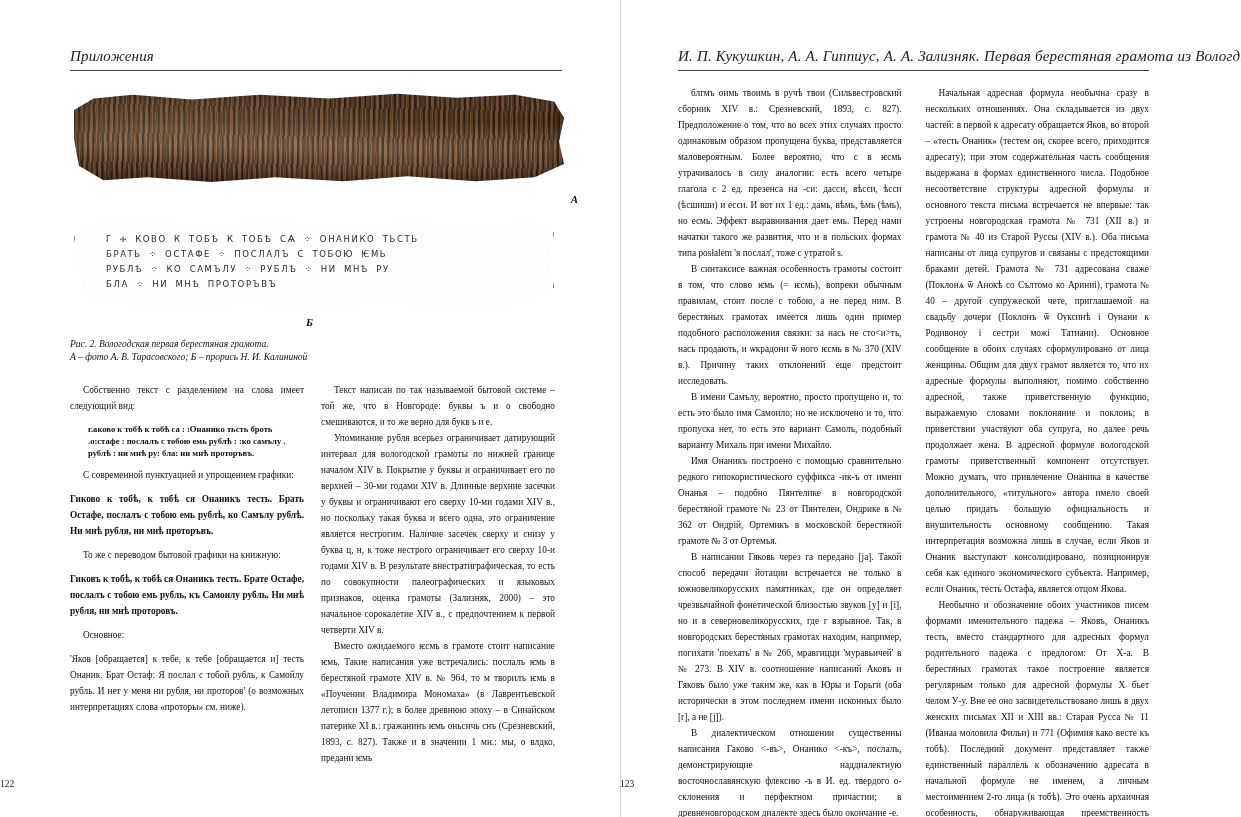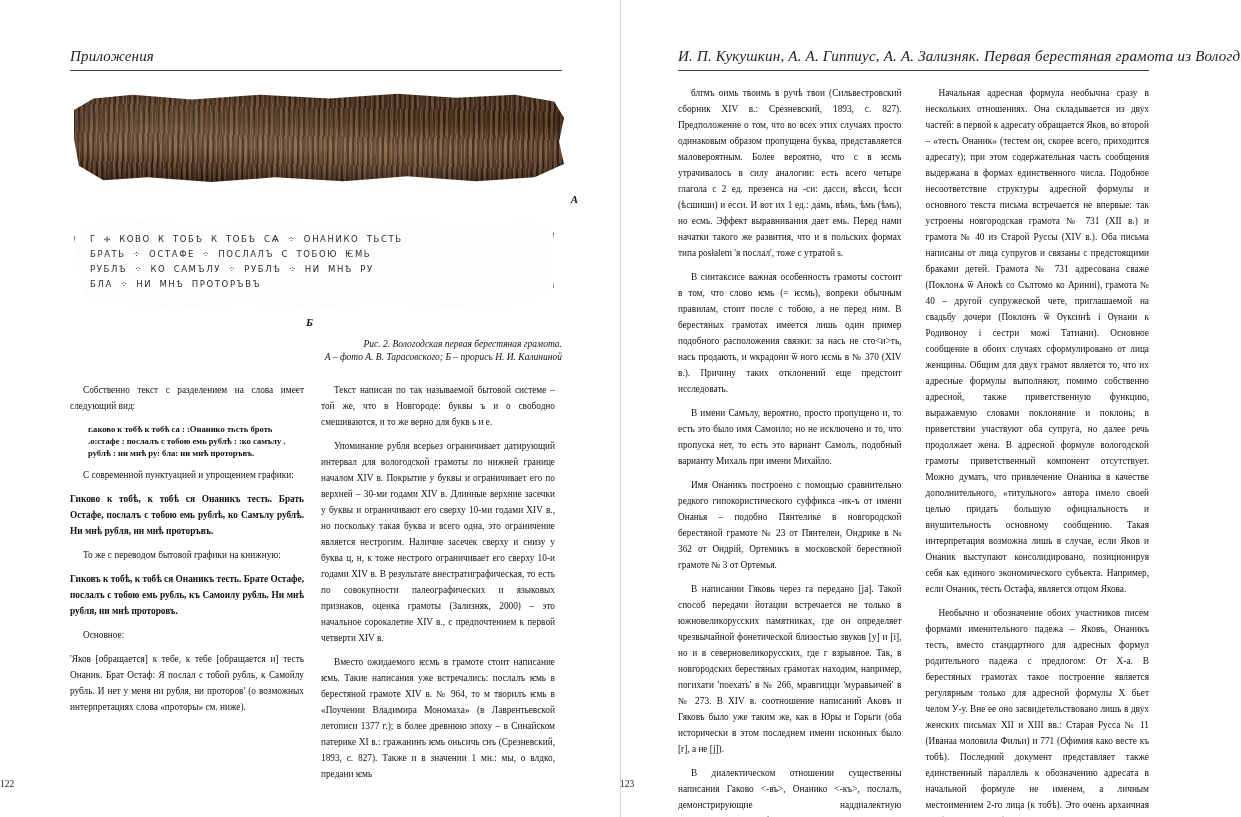--- a/index.html
+++ b/index.html
@@ -103,35 +103,35 @@
     position: absolute;
     left: 0; top: 0;
     width: 478px; height: 92px;
     border: 1px solid #5a5a5a;
     background: #fdfdfb;
     clip-path: polygon(0% 20%, 3% 6%, 14% 2%, 27% 8%, 41% 3%, 55% 9%, 70% 4%, 84% 8%, 95% 4%, 100% 16%,
                        99% 46%, 100% 74%, 92% 92%, 79% 96%, 64% 90%, 50% 97%, 36% 91%, 22% 97%, 10% 92%, 2% 82%);
   }
   .glyph-lines {
     position: absolute;
-    left: 16px; top: 14px;
+    left: 32px; top: 14px;
     width: 440px;
     font-family: "DejaVu Sans", sans-serif;
     font-size: 8.5px;
     letter-spacing: 1.6px;
     color: #2b2b2b;
     line-height: 15px;
     word-spacing: 3px;
   }
   .glyph-lines div { white-space: nowrap; overflow: hidden; }
   .lbl-b { left: 232px; top: 98px; }
 
   .fig-caption {
     margin-top: 10px;
-    text-align: right;
+    text-align: left;
     font-style: italic;
     font-size: 9.5px;
     line-height: 13px;
   }
 
   
   .cols2 {
     display: flex;
     gap: 17px;
     margin-top: 18px;
@@ -141,21 +141,21 @@
   .page-right .col { width: 234px; }
 
   p {
     margin: 0 0 0 0;
     font-size: 9.3px;
     line-height: 16px;
     text-align: justify;
     text-indent: 13px;
     hyphens: auto;
   }
-  p + p { margin-top: 8px; }
+  p + p { margin-top: 0; }
   p.sp { margin-top: 8px; }
   p.noind { text-indent: 0; }
 
   .quote-sm {
     font-size: 8.6px;
     line-height: 12px;
     text-align: left;
     text-indent: 0;
     margin: 9px 0 0 18px;
     font-weight: bold;

